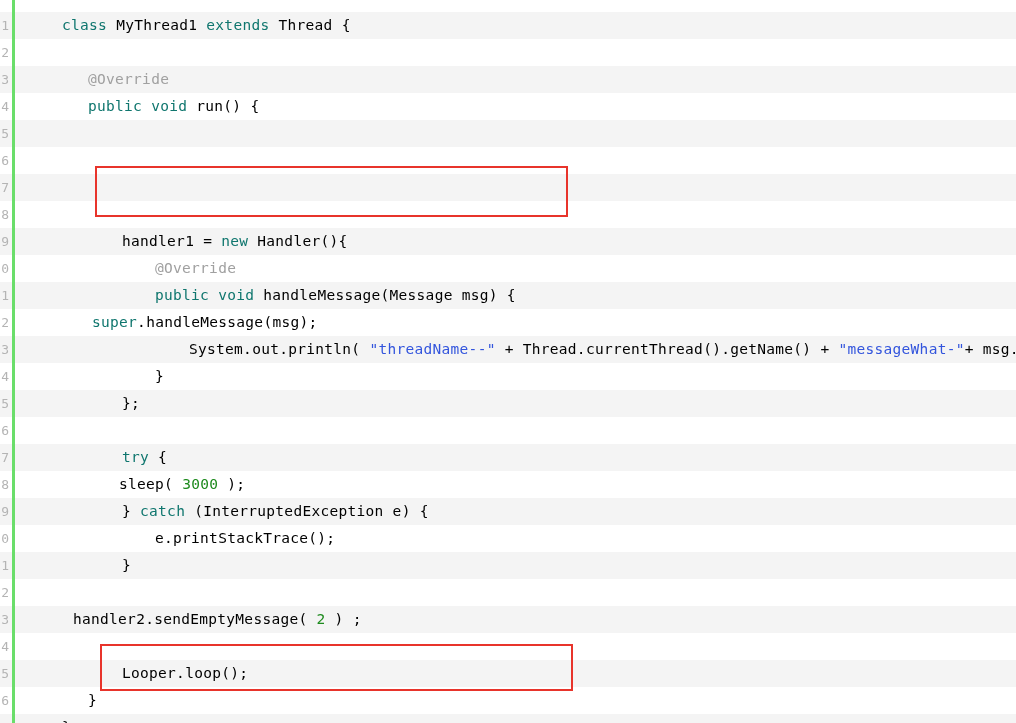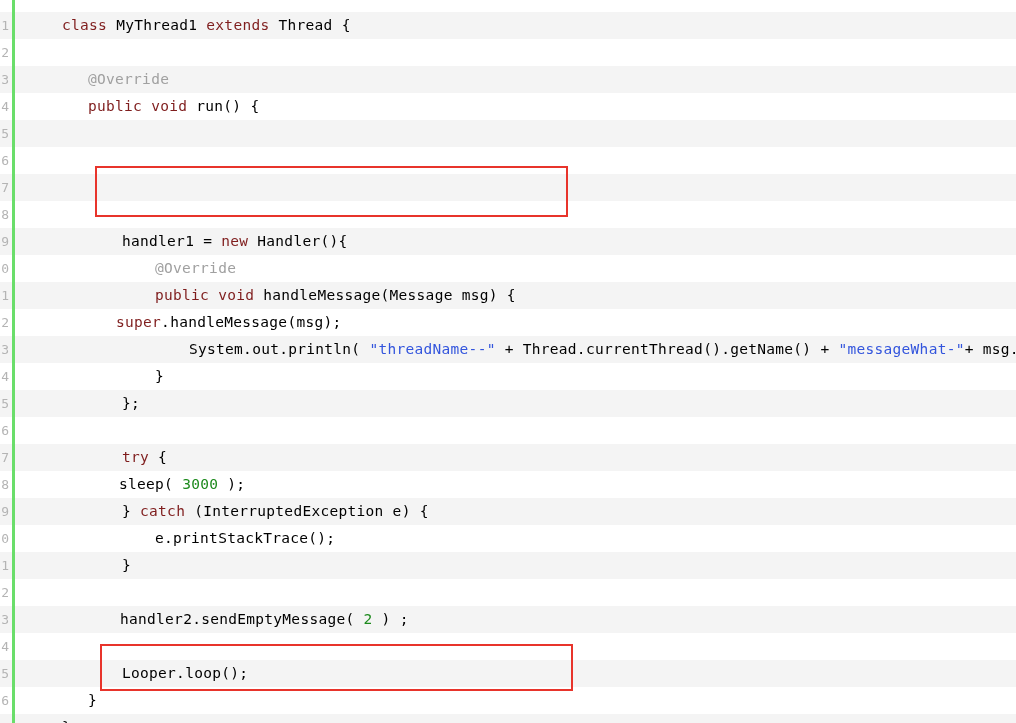--- a/index.html
+++ b/index.html
@@ -86,21 +86,21 @@
     height: 27px;
     line-height: 27px;
     white-space: pre;
     font-size: 14.5px;
     font-family: "DejaVu Sans Mono", "Liberation Mono", monospace;
     color: #0b0b28;
     letter-spacing: 0.02em;
   }
 
   
-  .kw   { color: #7f1d1d; }
+  .kw   { color: #0f766e; }
   .str  { color: #3355dd; }
   .num  { color: #1d8a1d; }
   .anno { color: #a0a0a0; }
   .pl   { color: #000000; }
 
   
   .hl-box {
     position: absolute;
     border: 2px solid #e8342b;
     box-sizing: border-box;
@@ -146,32 +146,32 @@
   <div class="code-layer">
       <div class="line" style="top: 12px; padding-left: 62px;"><span class="kw">class</span><span class="pl"> MyThread1 </span><span class="kw">extends</span><span class="pl"> Thread {</span></div>
       <div class="line" style="top: 39px; padding-left: 62px;"></div>
       <div class="line" style="top: 66px; padding-left: 88px;"><span class="anno">@Override</span></div>
       <div class="line" style="top: 93px; padding-left: 88px;"><span class="kw">public</span><span class="pl"> </span><span class="kw">void</span><span class="pl"> run() {</span></div>
       <div class="line" style="top: 147px; padding-left: 122px;"></div>
       <div class="line" style="top: 201px; padding-left: 122px;"></div>
       <div class="line" style="top: 228px; padding-left: 122px;"><span class="pl">handler1 = </span><span class="kw">new</span><span class="pl"> Handler(){</span></div>
       <div class="line" style="top: 255px; padding-left: 155px;"><span class="anno">@Override</span></div>
       <div class="line" style="top: 282px; padding-left: 155px;"><span class="kw">public</span><span class="pl"> </span><span class="kw">void</span><span class="pl"> handleMessage(Message msg) {</span></div>
-      <div class="line" style="top: 309px; padding-left: 116px; text-align: right;"><span class="kw">super</span><span class="pl">.handleMessage(msg);</span></div>
+      <div class="line" style="top: 309px; padding-left: 92px; text-align: right;"><span class="kw">super</span><span class="pl">.handleMessage(msg);</span></div>
       <div class="line" style="top: 336px; padding-left: 189px;"><span class="pl">System.out.println( </span><span class="str">"threadName--"</span><span class="pl"> + Thread.currentThread().getName() + </span><span class="str">"messageWhat-"</span><span class="pl">+ msg.what );</span></div>
       <div class="line" style="top: 363px; padding-left: 155px;"><span class="pl">}</span></div>
       <div class="line" style="top: 390px; padding-left: 122px;"><span class="pl">};</span></div>
       <div class="line" style="top: 417px; padding-left: 122px;"></div>
       <div class="line" style="top: 444px; padding-left: 122px;"><span class="kw">try</span><span class="pl"> {</span></div>
       <div class="line" style="top: 471px; padding-left: 119px;"><span class="pl">sleep( </span><span class="num">3000</span><span class="pl"> );</span></div>
       <div class="line" style="top: 498px; padding-left: 122px;"><span class="pl">} </span><span class="kw">catch</span><span class="pl"> (InterruptedException e) {</span></div>
       <div class="line" style="top: 525px; padding-left: 155px;"><span class="pl">e.printStackTrace();</span></div>
       <div class="line" style="top: 552px; padding-left: 122px;"><span class="pl">}</span></div>
       <div class="line" style="top: 579px; padding-left: 122px;"></div>
-      <div class="line" style="top: 606px; padding-left: 120px;"><span class="pl">handler2.sendEmptyMessage( </span><span class="num">2</span><span class="pl"> ) ;</span></div>
+      <div class="line" style="top: 606px; padding-left: 73px;"><span class="pl">handler2.sendEmptyMessage( </span><span class="num">2</span><span class="pl"> ) ;</span></div>
       <div class="line" style="top: 633px; padding-left: 122px;"></div>
       <div class="line" style="top: 660px; padding-left: 122px;"><span class="pl">Looper.loop();</span></div>
       <div class="line" style="top: 687px; padding-left: 88px;"><span class="pl">}</span></div>
       <div class="line" style="top: 714px; padding-left: 62px;"><span class="pl">}</span></div>
     </div>
 
   <div class="gutter">
       <div class="gutter-number" style="top: 12px;">1</div>
       <div class="gutter-number" style="top: 39px;">2</div>
       <div class="gutter-number" style="top: 66px;">3</div>

